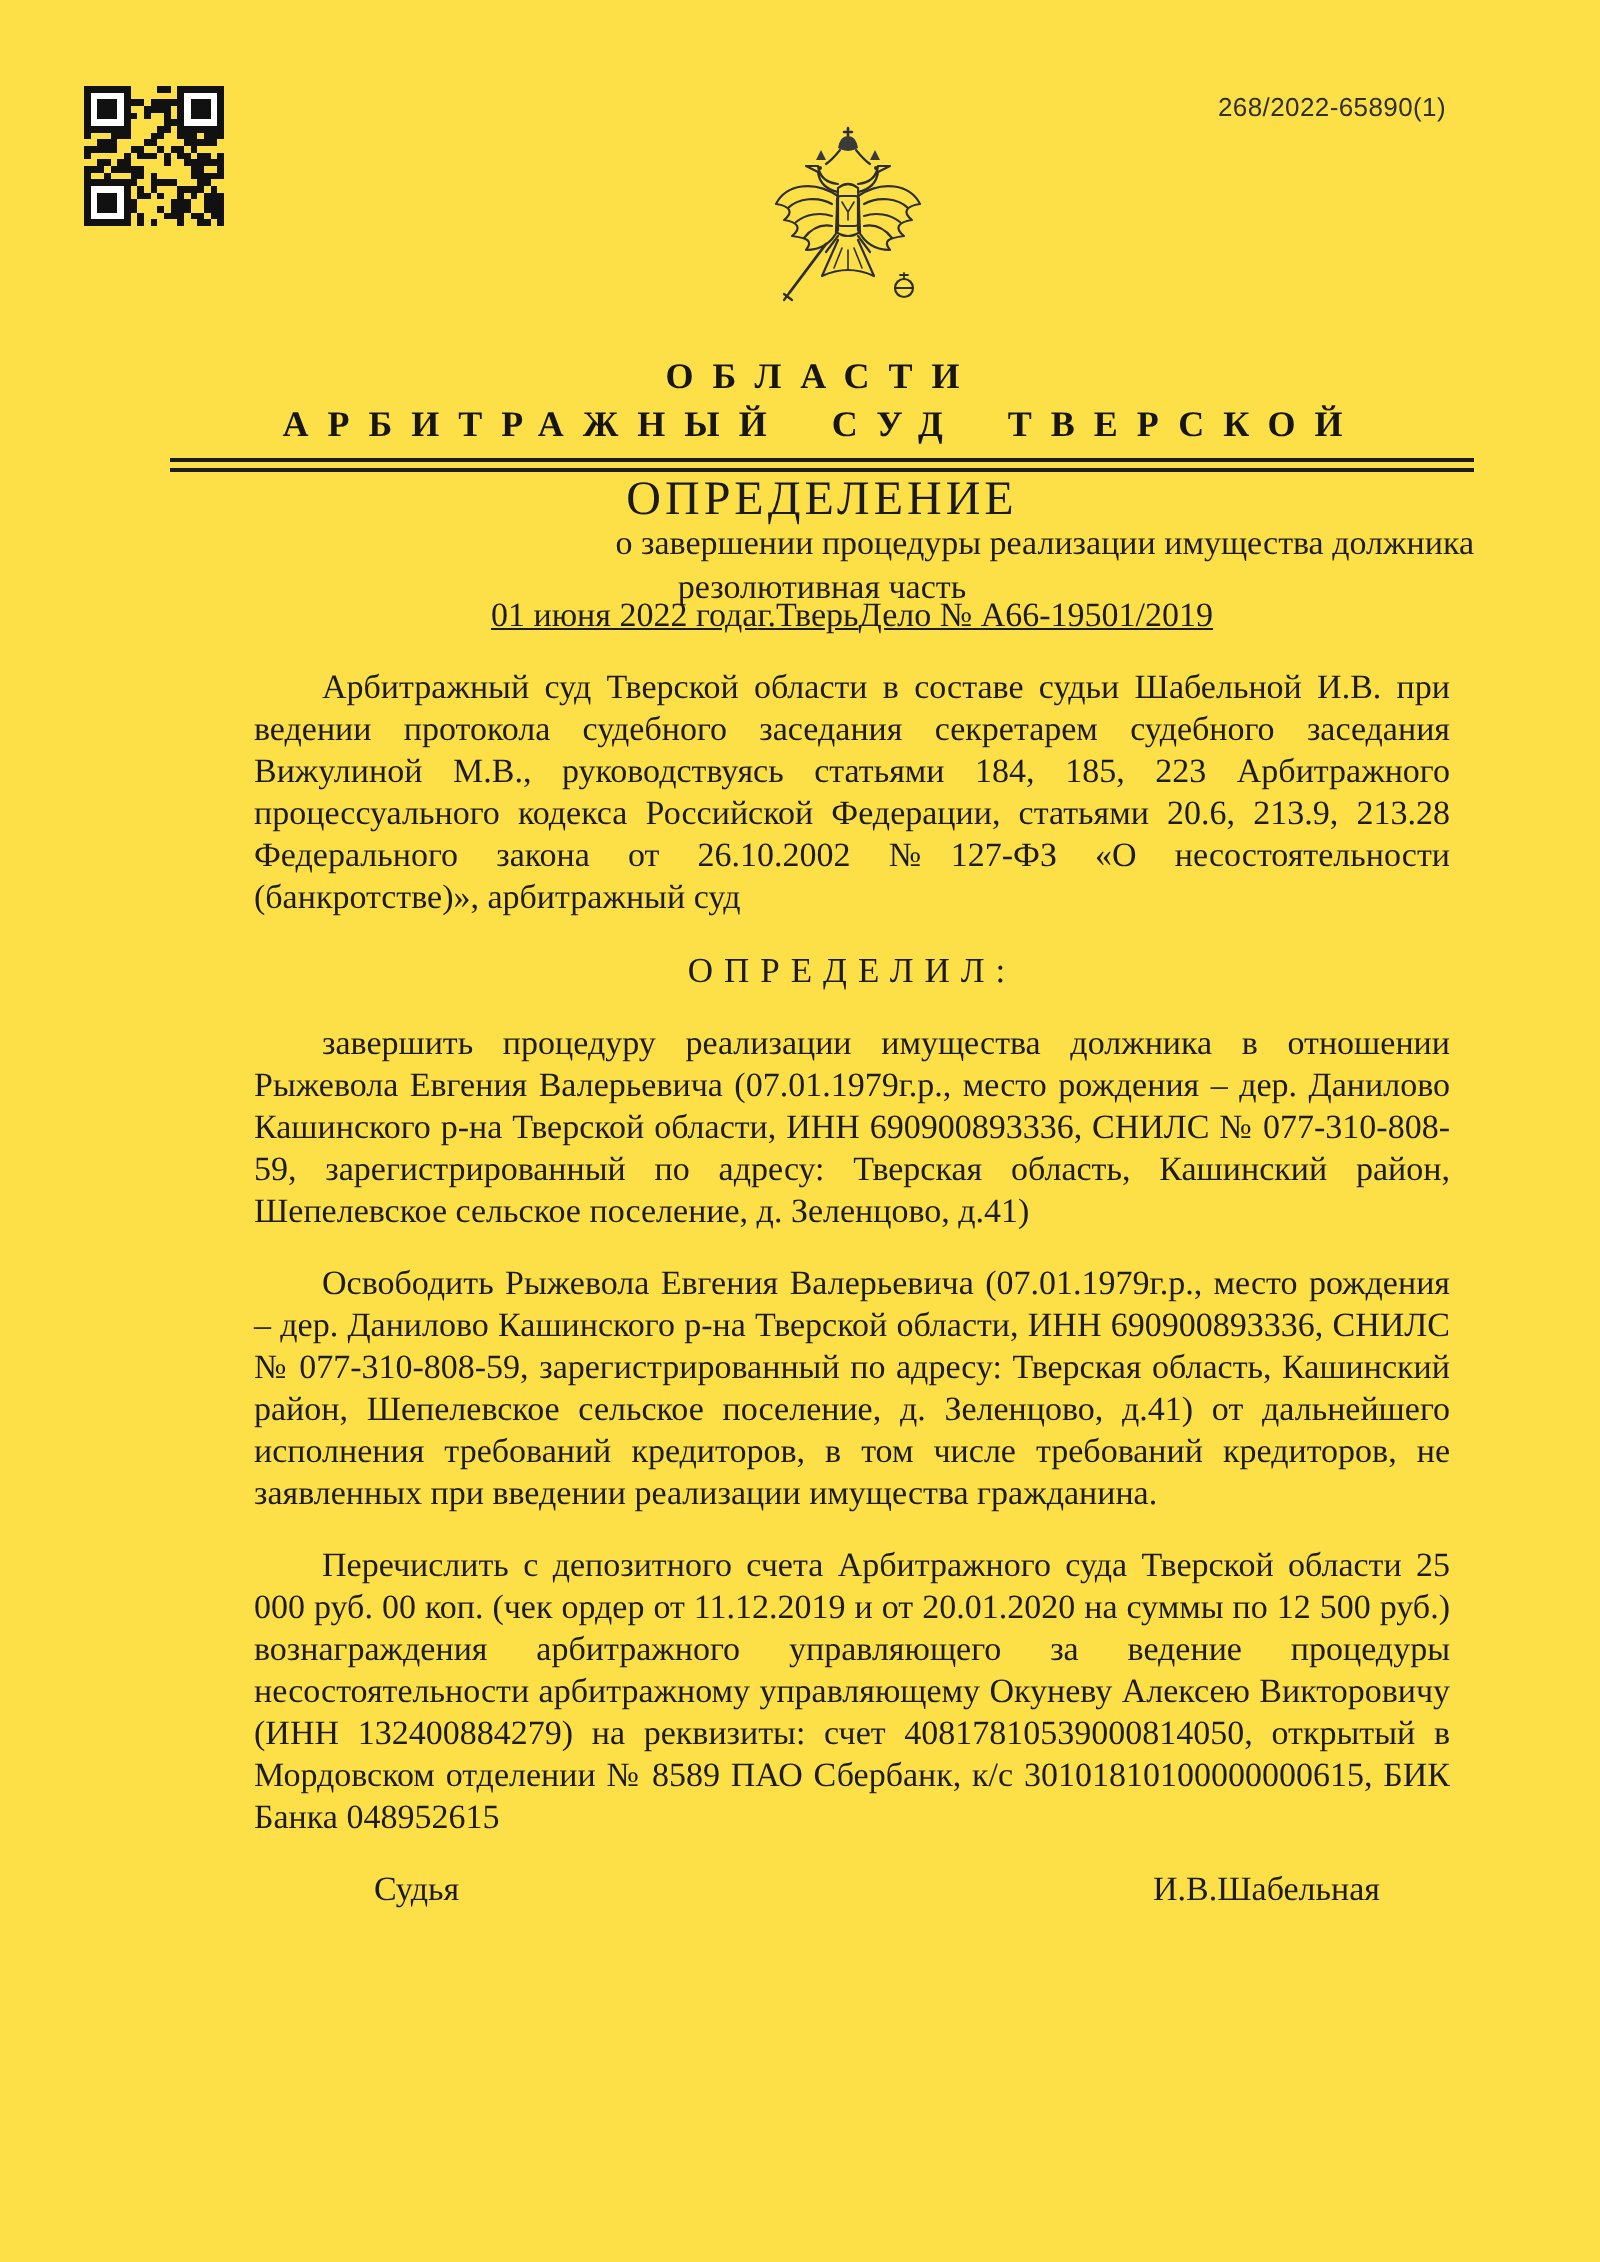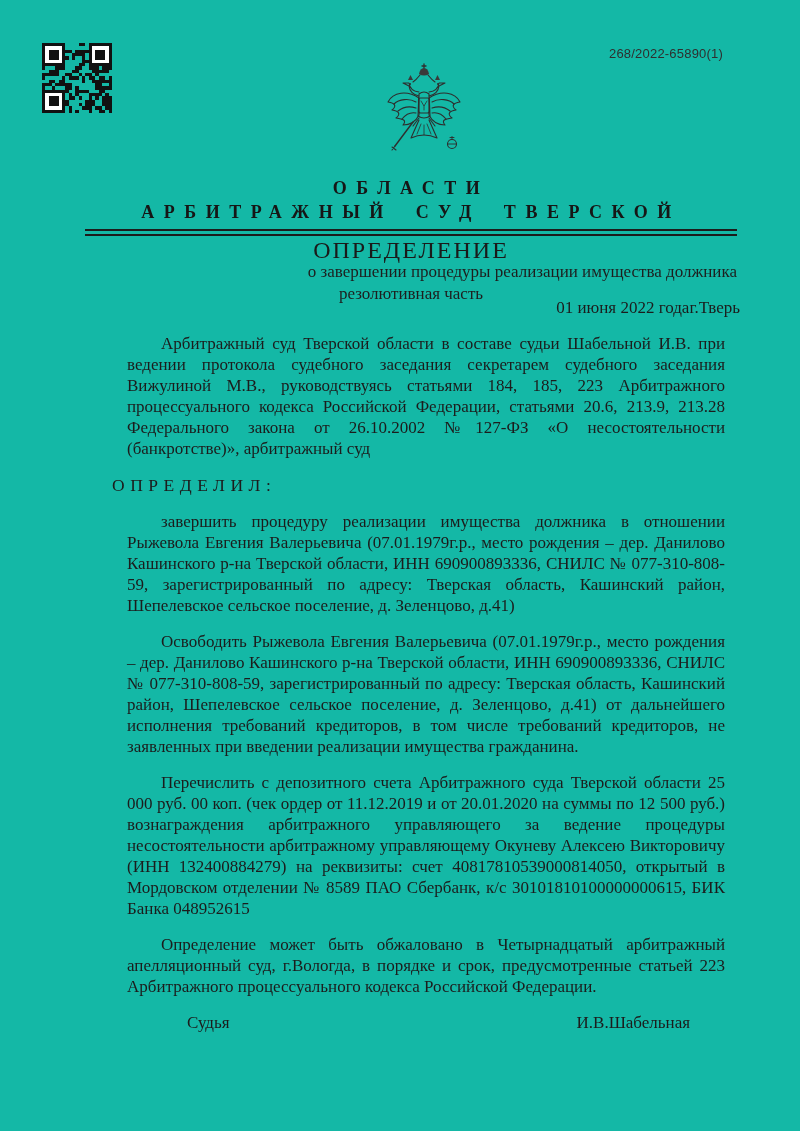--- a/index.html
+++ b/index.html
@@ -1,19 +1,19 @@
 <!DOCTYPE html>
 <html lang="ru"><head>
 <meta charset="utf-8">
 <style>
   html,body{margin:0;padding:0;background:#ffffff;}
   .page{
     position:relative;
     width:800px;height:1131px;
-    background:#14b8a6;
+    background:#fde047;
     font-family:"Liberation Serif", serif;
     color:#1e1e1e;
     overflow:hidden;
   }
   
   .qr{position:absolute;left:42px;top:43px;width:70px;height:70px;}
   .doc-num{
     position:absolute;top:46px;right:77px;
     font-family:"Liberation Sans", sans-serif;
     font-size:13px;color:#2f2f2f;letter-spacing:0.2px;
@@ -37,28 +37,28 @@
   .doc-type{margin-top:3px;font-size:24px;line-height:22px;letter-spacing:2px;color:#1a1a1a;}
   .doc-subtitle{font-size:17px;line-height:22px;text-align:right;}
   .doc-part{font-size:17px;line-height:22px;}
 
   
   .main{
     position:absolute;top:297px;left:112px;width:628px;
     font-size:17px;line-height:21px;color:#1c1c1c;
   }
   .meta-row{
-    display:flex;justify-content:flex-end;align-items:baseline;
-    line-height:21px;margin-bottom:2px;
+    display:flex;justify-content:center;align-items:baseline;
+    line-height:21px;margin-bottom:2px;text-decoration:underline;
   }
   .body-p{
     margin:15px;text-align:justify;text-indent:34px;
   }
   .resolution{
-    text-align:left;letter-spacing:5.5px;word-spacing:2px;
+    text-align:center;letter-spacing:5.5px;word-spacing:2px;
     margin:3px 0 2px 0;line-height:22px;font-size:17.5px;
   }
   .sig-row{
     display:flex;justify-content:space-between;
     margin-top:0;padding-left:75px;padding-right:50px;
     line-height:21px;
   }
 </style>
 </head>
 <body>
@@ -270,30 +270,30 @@
     <div class="rule"></div>
     <div class="doc-type">ОПРЕДЕЛЕНИЕ</div>
     <div class="doc-subtitle">о завершении процедуры реализации имущества должника</div>
     <div class="doc-part">резолютивная часть</div>
   </div>
 
   <div class="main">
     <div class="meta-row">
       <span>01 июня 2022 года</span>
       <span>г.Тверь</span>
+      <span>Дело № А66-19501/2019</span>
     </div>
 
     <p class="body-p">Арбитражный суд Тверской области в составе судьи Шабельной И.В. при ведении протокола судебного заседания секретарем судебного заседания Вижулиной М.В., руководствуясь статьями 184, 185, 223 Арбитражного процессуального кодекса Российской Федерации, статьями 20.6, 213.9, 213.28 Федерального закона от 26.10.2002 №127-ФЗ «О несостоятельности (банкротстве)», арбитражный суд</p>
 
     <div class="resolution">ОПРЕДЕЛИЛ:</div>
 
     <p class="body-p">завершить процедуру реализации имущества должника в отношении Рыжевола Евгения Валерьевича (07.01.1979г.р., место рождения – дер. Данилово Кашинского р-на Тверской области, ИНН 690900893336, СНИЛС № 077-310-808-59, зарегистрированный по адресу: Тверская область, Кашинский район, Шепелевское сельское поселение, д. Зеленцово, д.41)</p>
     <p class="body-p">Освободить Рыжевола Евгения Валерьевича (07.01.1979г.р., место рождения – дер. Данилово Кашинского р-на Тверской области, ИНН 690900893336, СНИЛС № 077-310-808-59, зарегистрированный по адресу: Тверская область, Кашинский район, Шепелевское сельское поселение, д. Зеленцово, д.41) от дальнейшего исполнения требований кредиторов, в том числе требований кредиторов, не заявленных при введении реализации имущества гражданина.</p>
     <p class="body-p">Перечислить с депозитного счета Арбитражного суда Тверской области 25 000 руб. 00 коп. (чек ордер от 11.12.2019 и от 20.01.2020 на суммы по 12 500 руб.) вознаграждения арбитражного управляющего за ведение процедуры несостоятельности арбитражному управляющему Окуневу Алексею Викторовичу (ИНН 132400884279) на реквизиты: счет 40817810539000814050, открытый в Мордовском отделении № 8589 ПАО Сбербанк, к/с 30101810100000000615, БИК Банка 048952615</p>
-    <p class="body-p">Определение может быть обжаловано в Четырнадцатый арбитражный апелляционный суд, г.Вологда, в порядке и срок, предусмотренные статьей 223 Арбитражного процессуального кодекса Российской Федерации.</p>
 
     <div class="sig-row">
       <span>Судья</span>
       <span>И.В.Шабельная</span>
     </div>
   </div>
 
 </div>
 
 </body></html>

